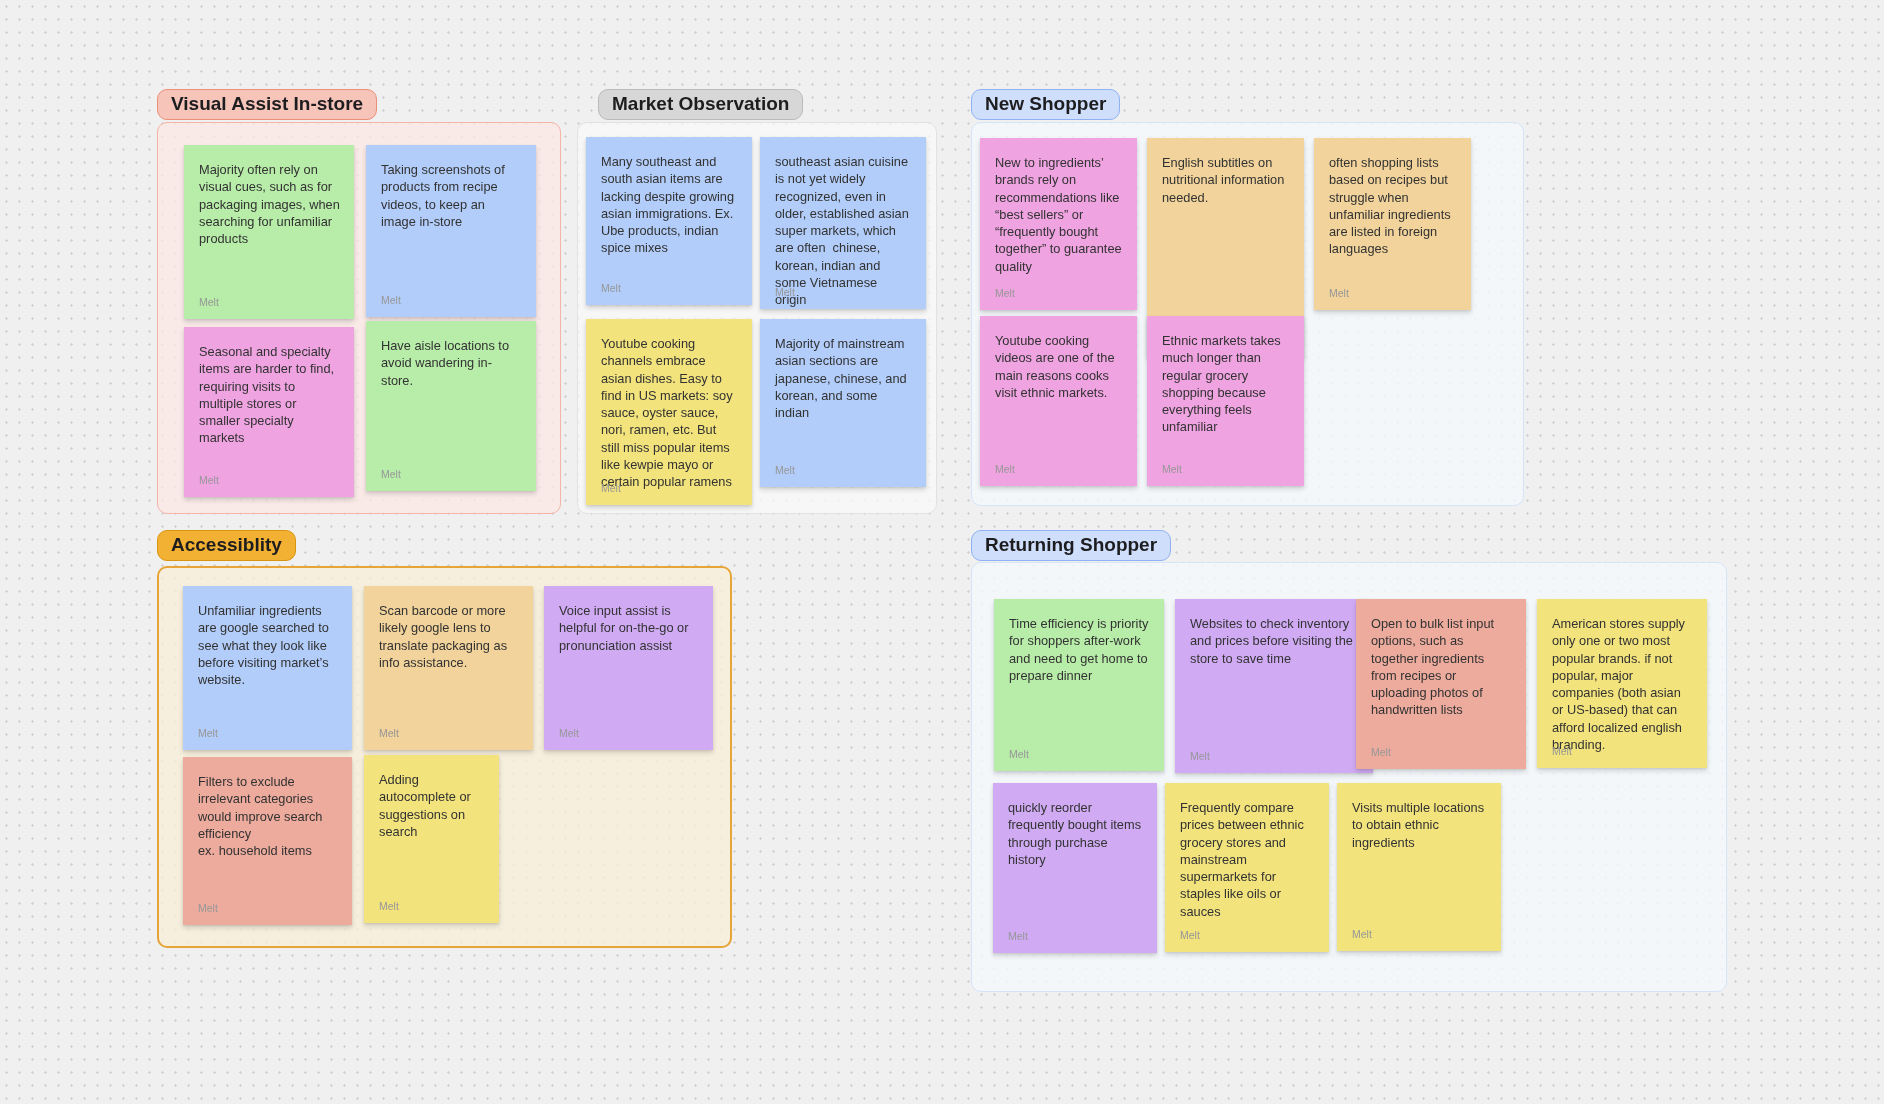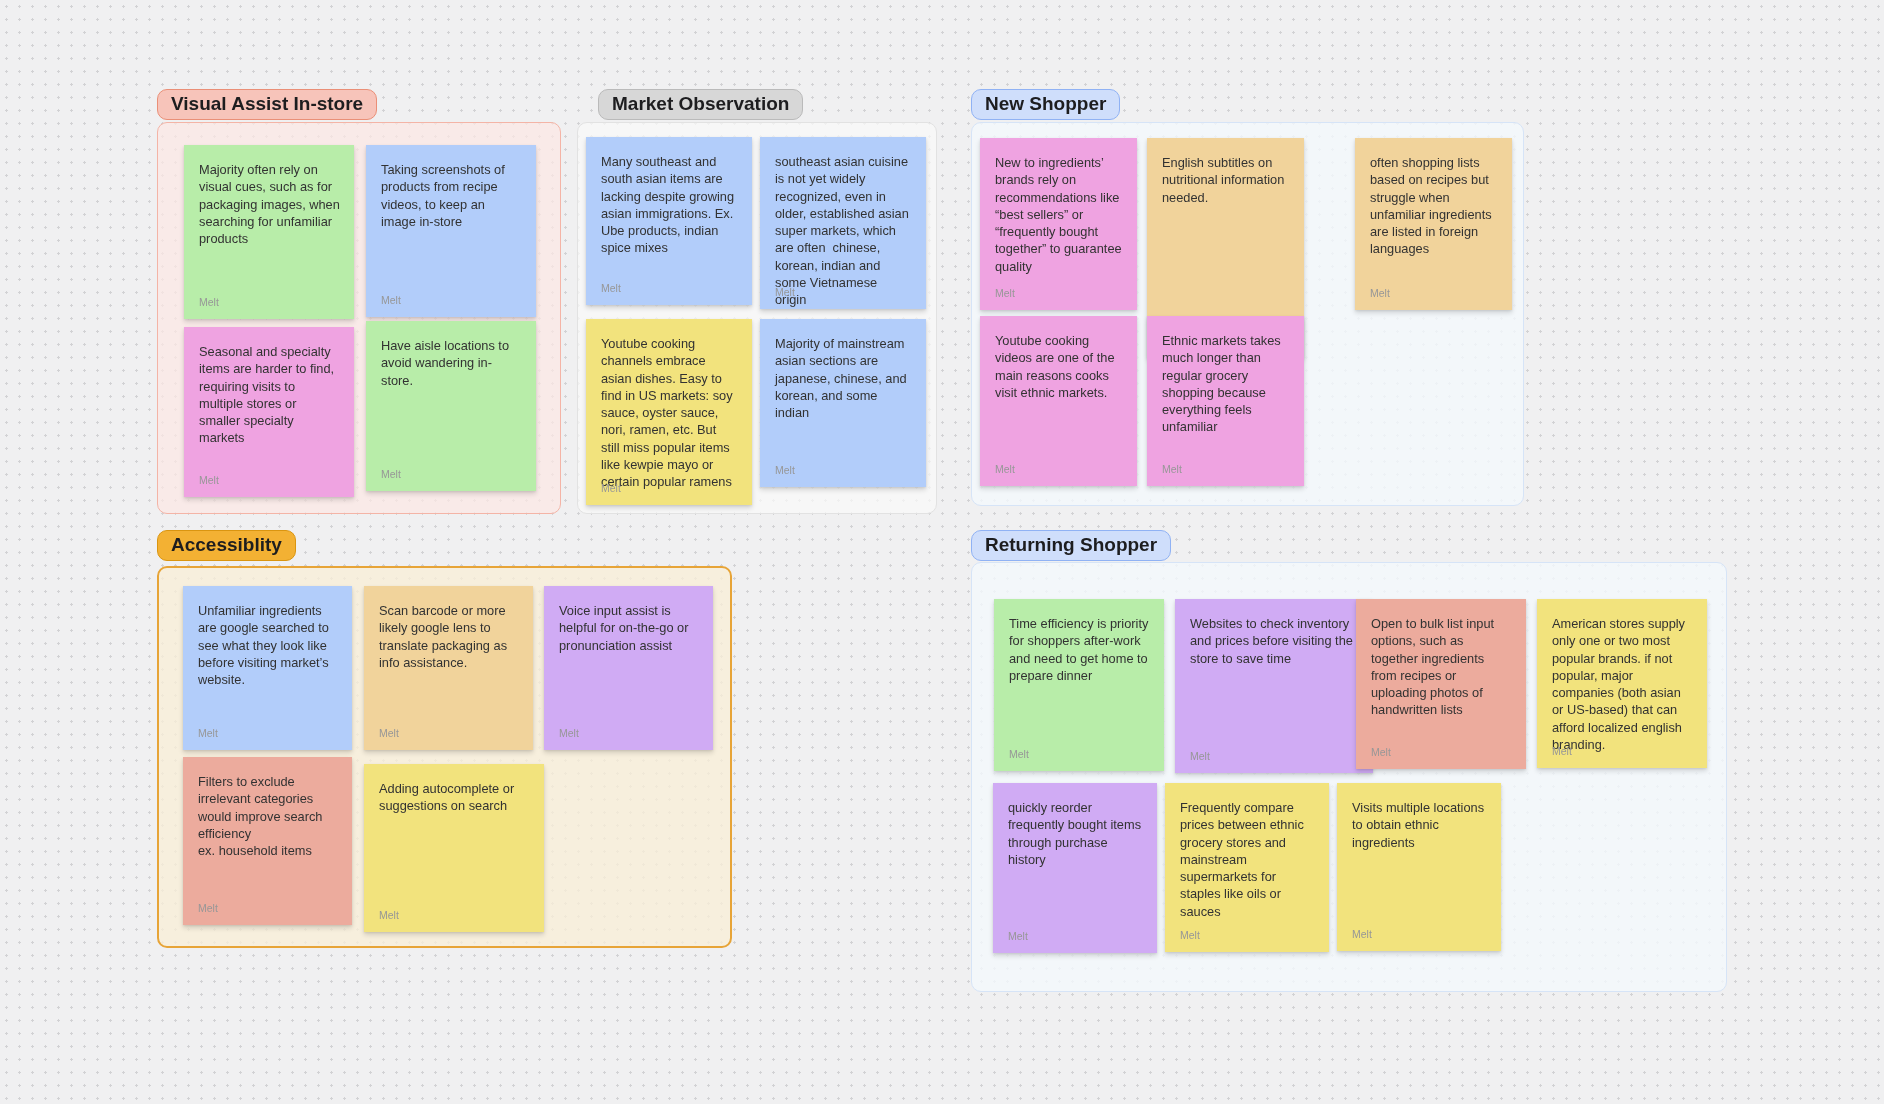--- a/index.html
+++ b/index.html
@@ -123,21 +123,21 @@
 
   <div class="sec-box box-ns" style="left:971px; top:122px; width:553px; height:384px;">
     <div class="note c-pink" style="left:8px; top:15px; width:157px; height:172px;">
       <div class="note-text">New to ingredients’ brands rely on recommendations like “best sellers” or “frequently bought together” to guarantee quality</div>
       <div class="note-author">Melt</div>
     </div>
     <div class="note c-tan" style="left:175px; top:15px; width:157px; height:220px;">
       <div class="note-text">English subtitles on nutritional information needed.</div>
       <div class="note-author">Melt</div>
     </div>
-    <div class="note c-tan" style="left:342px; top:15px; width:157px; height:172px;margin-left:41px;">
+    <div class="note c-tan" style="left:342px; top:15px; width:157px; height:172px;">
       <div class="note-text">often shopping lists based on recipes but struggle when unfamiliar ingredients are listed in foreign languages</div>
       <div class="note-author">Melt</div>
     </div>
     <div class="note c-pink" style="left:8px; top:193px; width:157px; height:170px;">
       <div class="note-text">Youtube cooking videos are one of the main reasons cooks visit ethnic markets.</div>
       <div class="note-author">Melt</div>
     </div>
     <div class="note c-pink" style="left:175px; top:193px; width:157px; height:170px;">
       <div class="note-text">Ethnic markets takes much longer than regular grocery shopping because everything feels unfamiliar</div>
       <div class="note-author">Melt</div>
@@ -155,21 +155,21 @@
     </div>
     <div class="note c-purple" style="left:385px; top:18px; width:169px; height:164px;">
       <div class="note-text">Voice input assist is helpful for on-the-go or pronunciation assist</div>
       <div class="note-author">Melt</div>
     </div>
     <div class="note c-salmon" style="left:24px; top:189px; width:169px; height:168px;">
       <div class="note-text">Filters to exclude irrelevant categories would improve search efficiency
 ex. household items</div>
       <div class="note-author">Melt</div>
     </div>
-    <div class="note c-yellow" style="left:205px; top:196px; width:180px; height:168px;">
+    <div class="note c-yellow" style="left:205px; top:187px; width:135px; height:168px;">
       <div class="note-text">Adding autocomplete or suggestions on search</div>
       <div class="note-author">Melt</div>
     </div>
   </div>
 
   <div class="sec-box box-rs" style="left:971px; top:562px; width:756px; height:430px;">
     <div class="note c-green" style="left:22px; top:36px; width:170px; height:172px;">
       <div class="note-text">Time efficiency is priority for shoppers after-work and need to get home to prepare dinner</div>
       <div class="note-author">Melt</div>
     </div>

